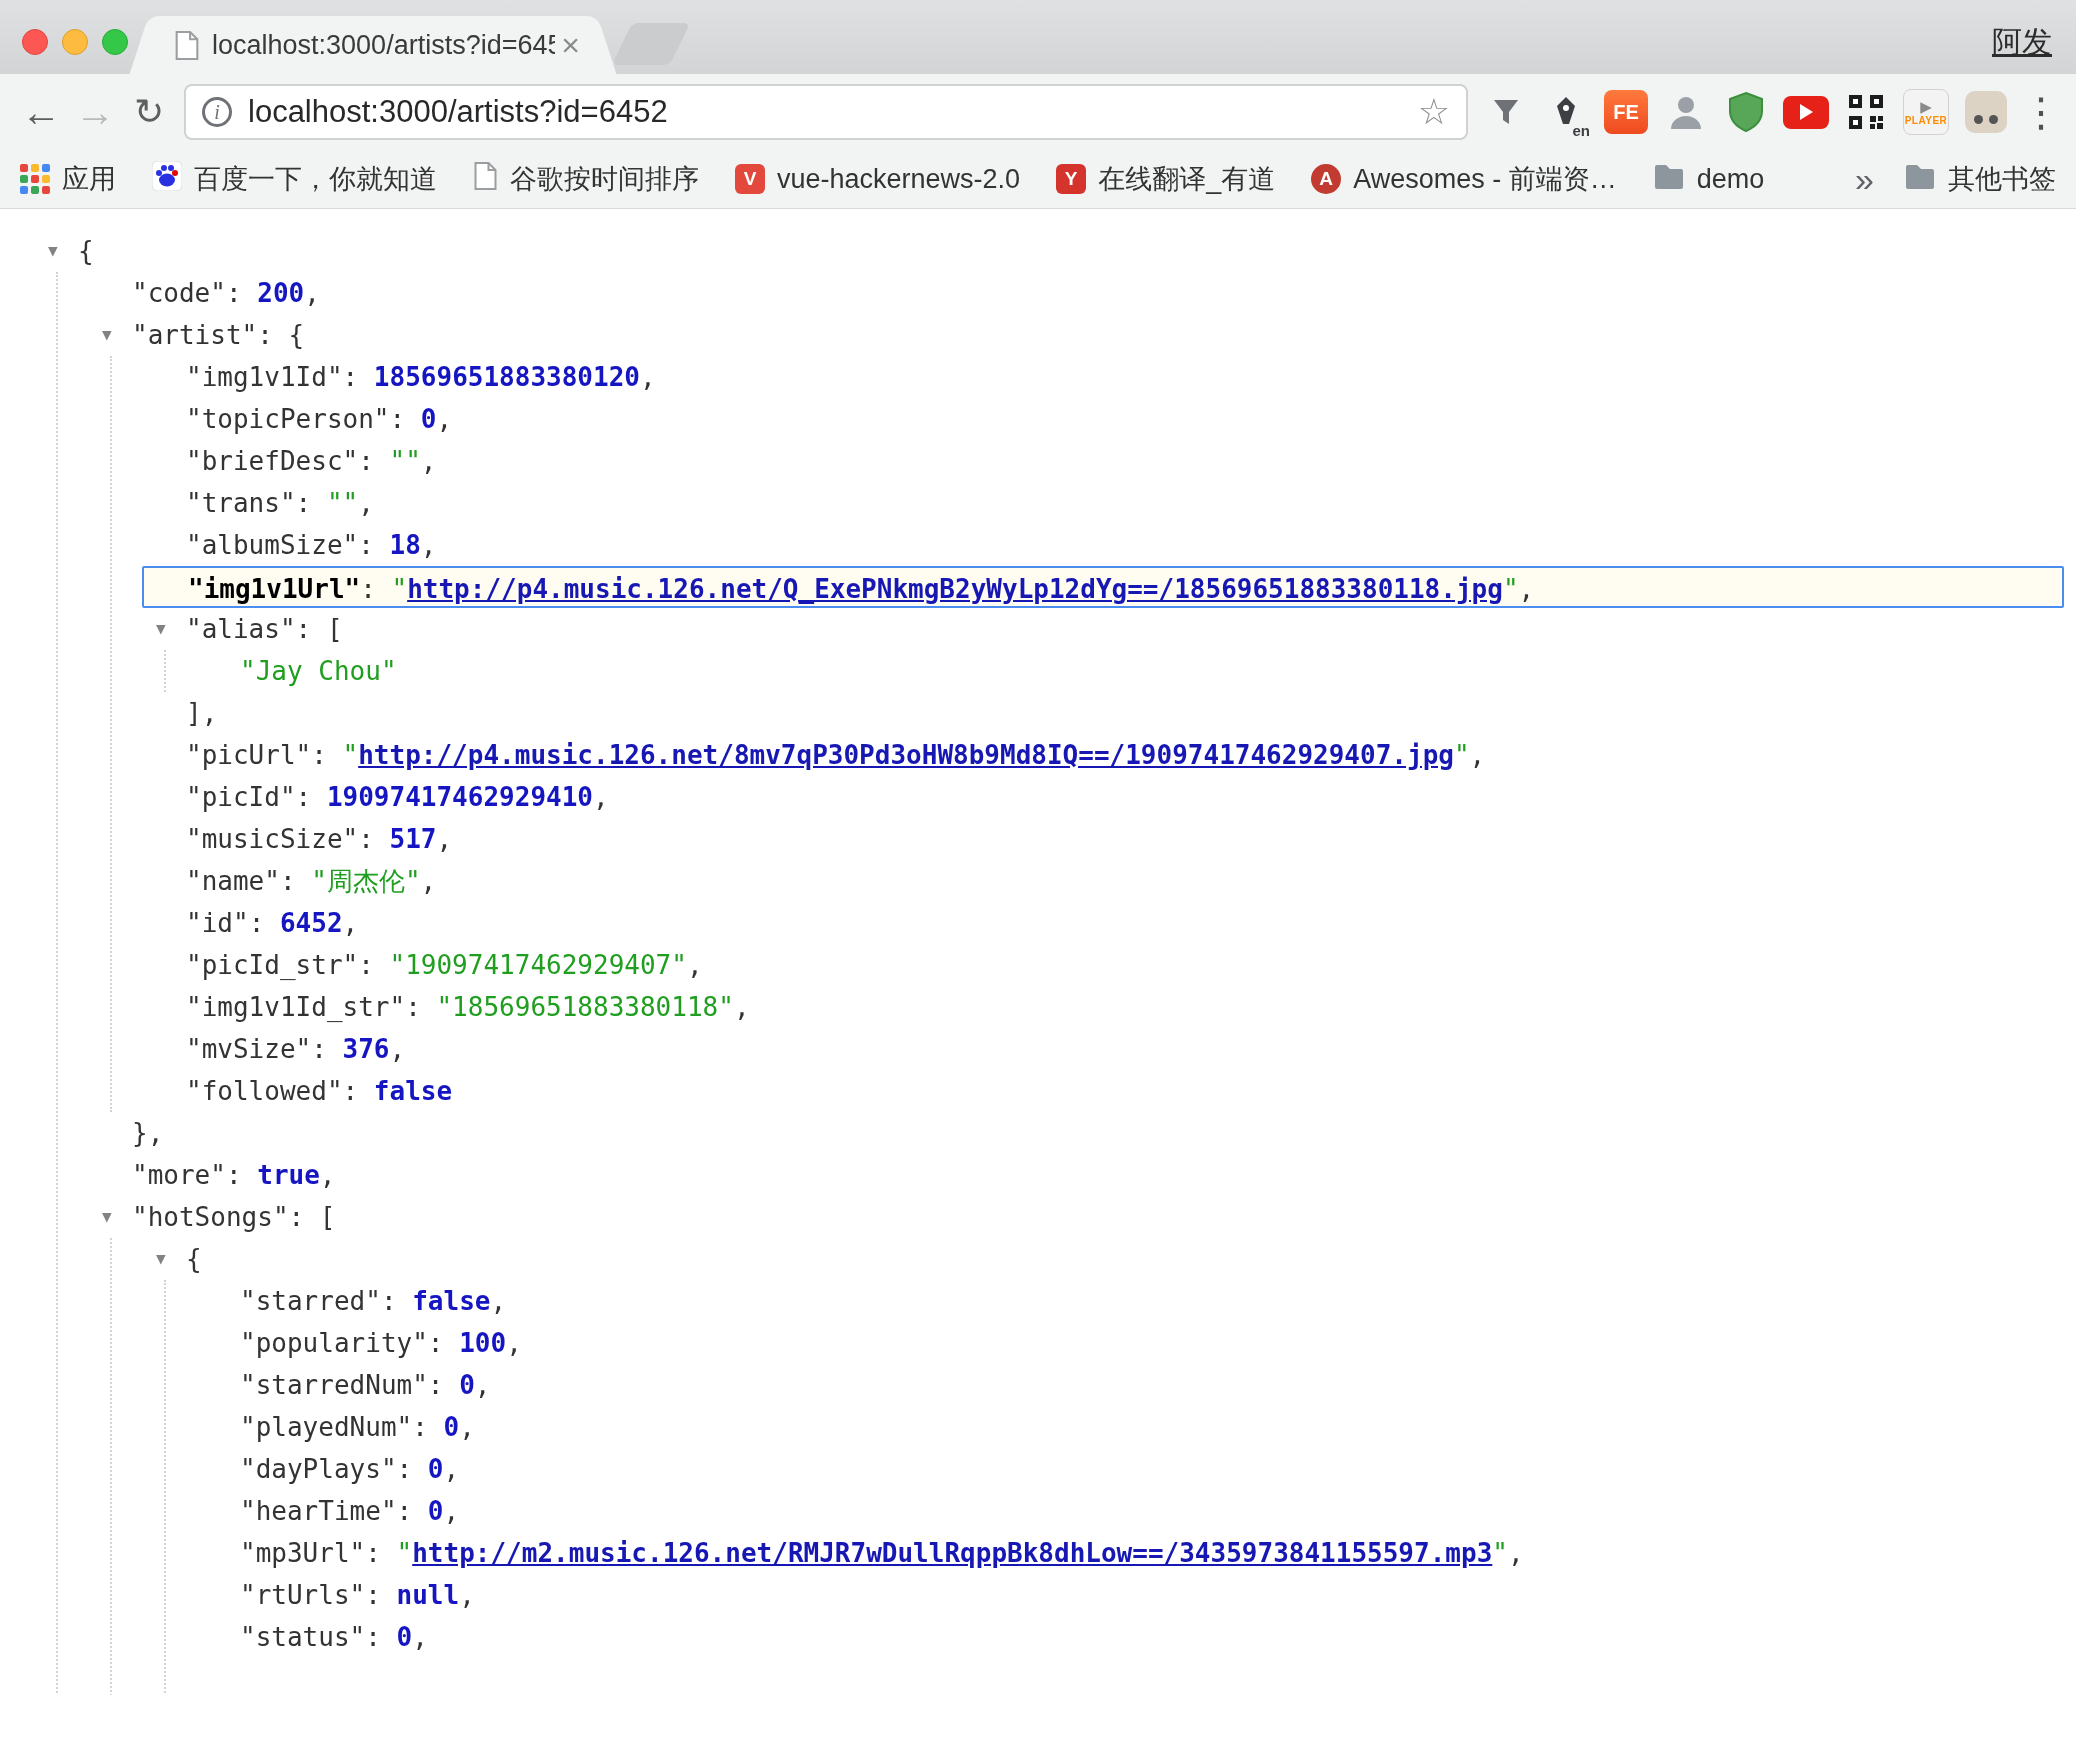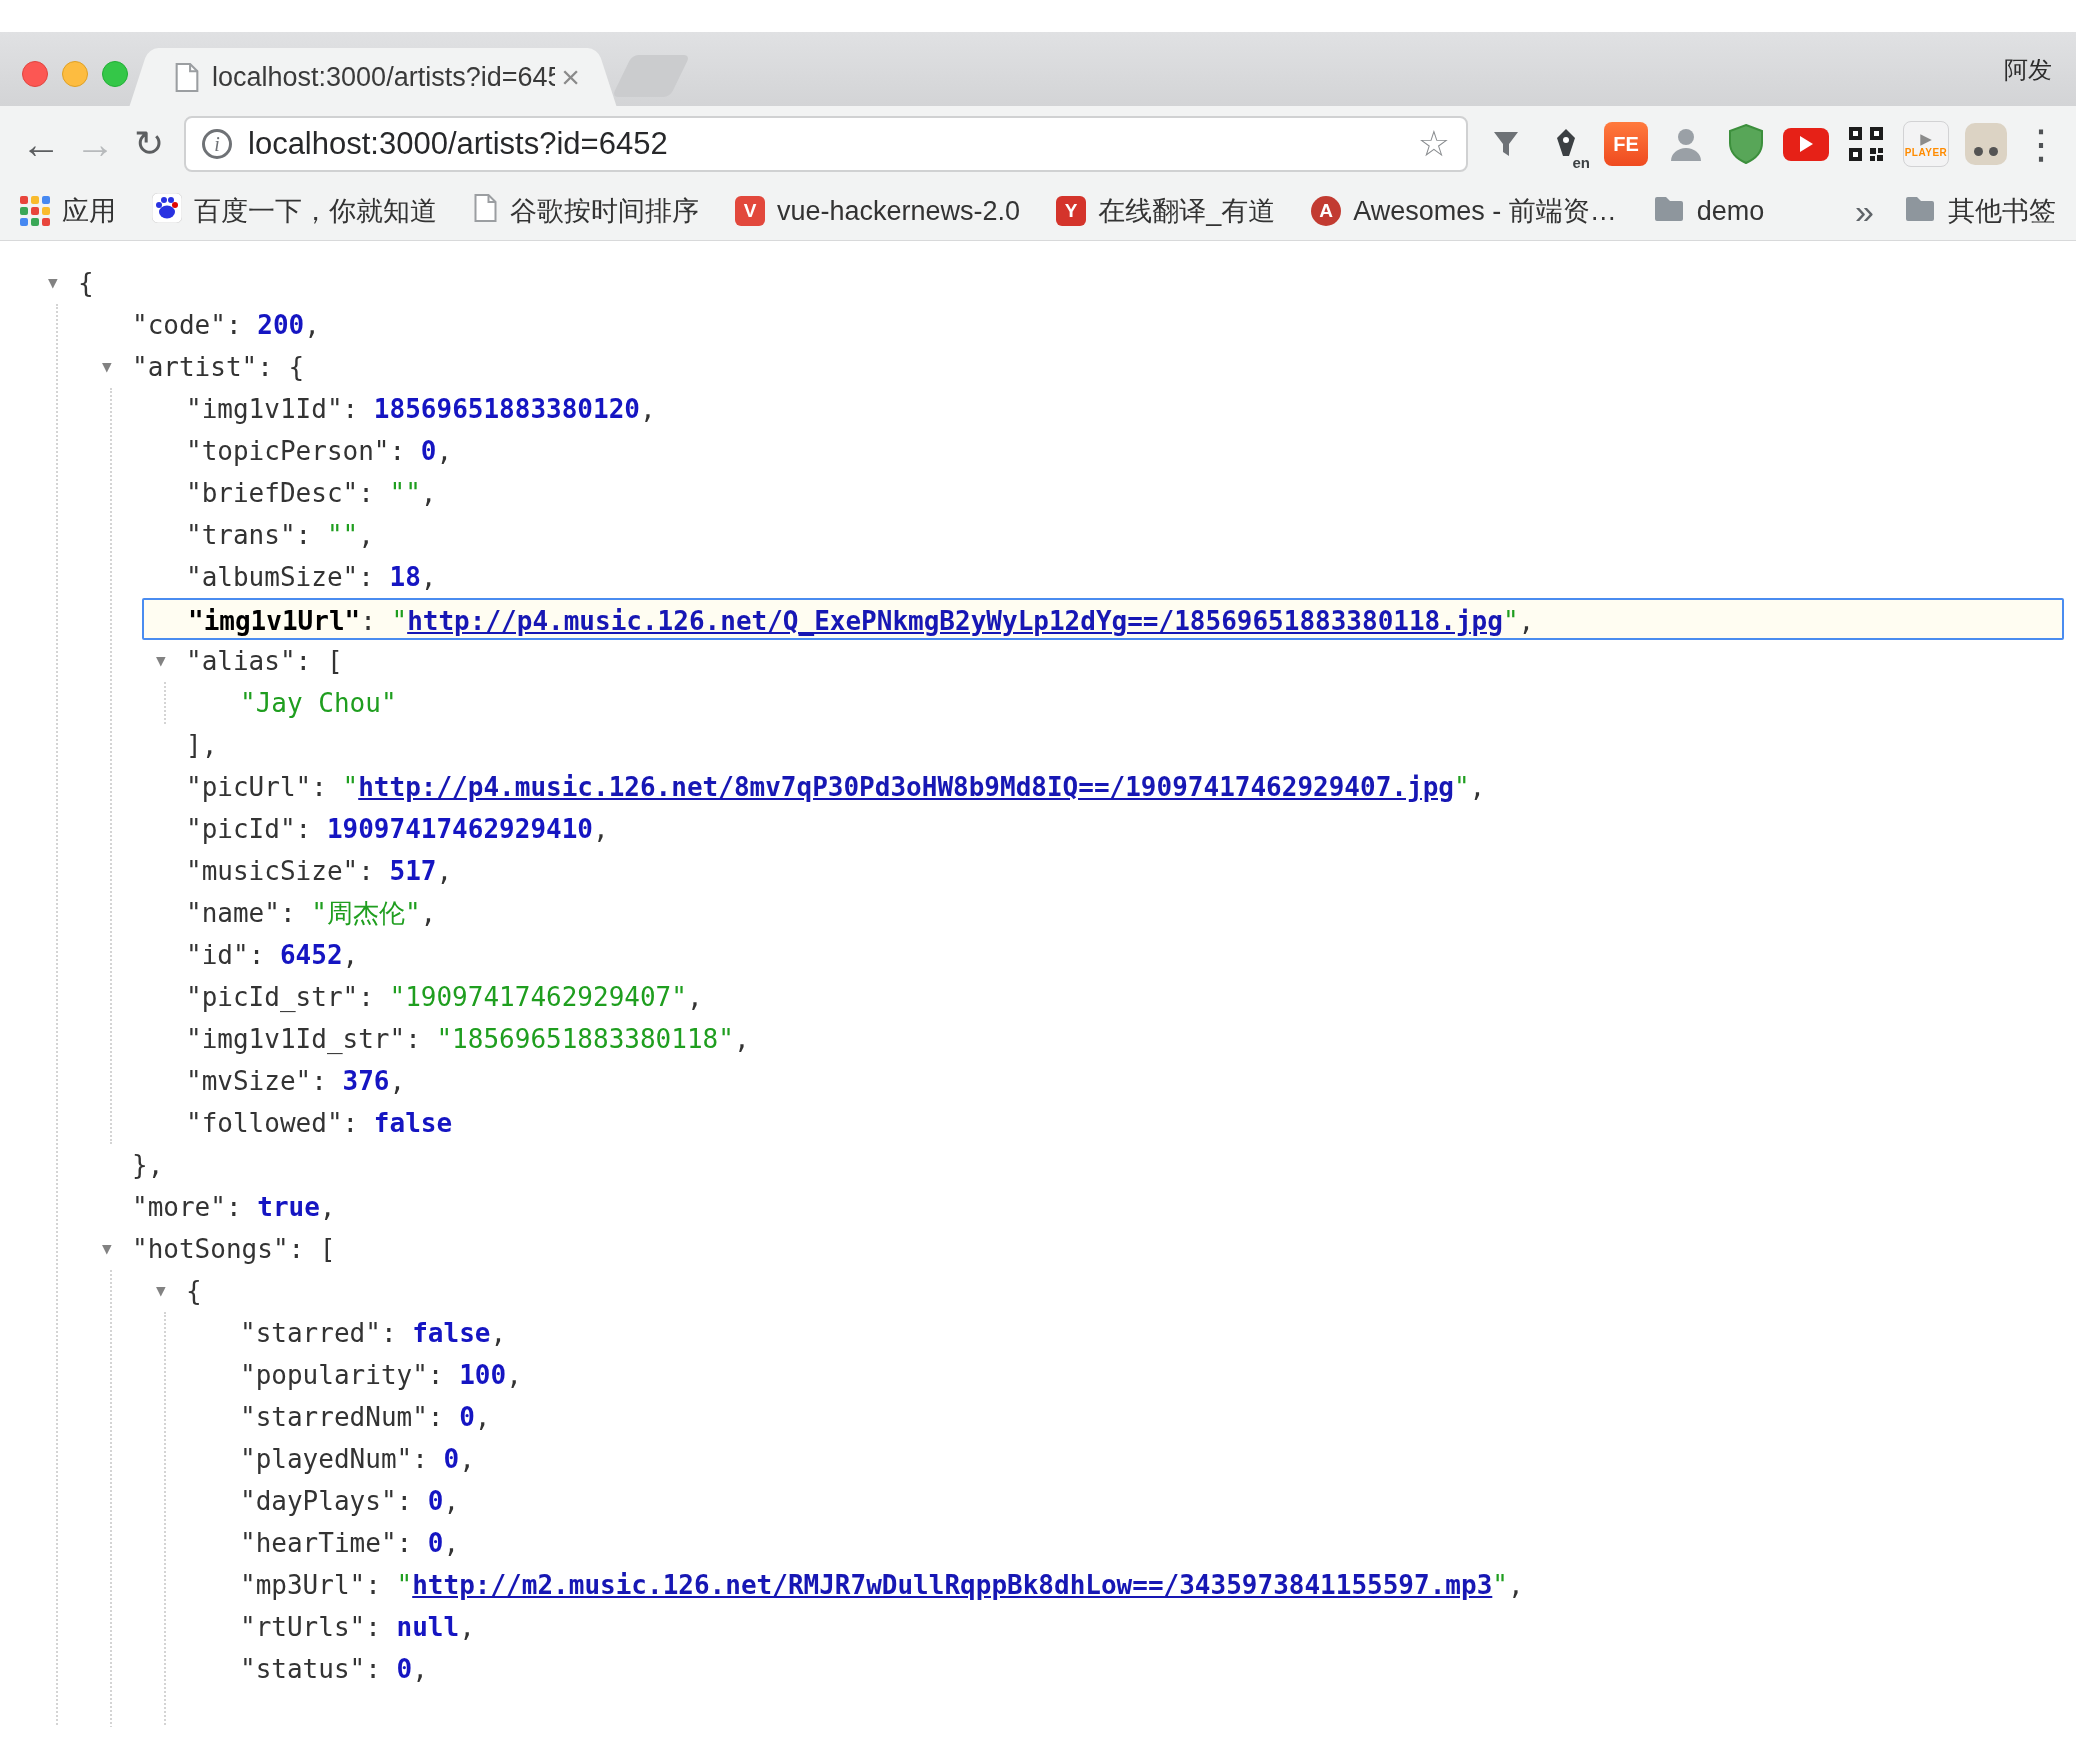--- a/index.html
+++ b/index.html
@@ -3,37 +3,37 @@
 <meta charset="utf-8">
 <style>
   * { box-sizing: border-box; }
   html,body { margin:0; padding:0; }
   body {
     width:2076px; height:1754px; overflow:hidden; position:relative;
     font-family:"Liberation Sans", sans-serif; background:#ffffff;
   }
 
   
-  .tabbar { height:74px; background:linear-gradient(#e0e1e3,#d3d4d6); position:relative;margin-top:32px; }
+  .tabbar { height:74px; background:linear-gradient(#e0e1e3,#d3d4d6); position:relative; }
   .traffic { position:absolute; left:22px; top:29px; display:flex; gap:14px; }
   .light { width:26px; height:26px; border-radius:50%; }
   .light.red    { background:#fc5753; border:1px solid #e0443e; }
   .light.yellow { background:#fdbc40; border:1px solid #dfa023; }
   .light.green  { background:#34c748; border:1px solid #1faf34; }
   .tab { position:absolute; left:152px; bottom:0; width:442px; height:58px; background:#f2f3f3;
          border-radius:12px 12px 0 0; display:flex; align-items:center; padding:0 14px 0 22px; z-index:2; }
   .tab::before,.tab::after { content:""; position:absolute; bottom:0; width:26px; height:100%; background:#f2f3f3; }
   .tab::before { left:-13px; transform:skewX(-18deg); border-top-left-radius:10px; }
   .tab::after  { right:-13px; transform:skewX(18deg); border-top-right-radius:10px; }
   .tab-favicon { margin-right:12px; display:flex; }
   .tab-title { font-size:27px; color:#3a3a3a; flex:1; white-space:nowrap; overflow:hidden; }
   .tab-close { font-size:32px; color:#8a8a8a; margin-left:6px; line-height:1; }
   .newtab { position:absolute; left:622px; bottom:9px; width:58px; height:42px; background:#cbccce;
             transform:skewX(-26deg); border-radius:6px; }
-  .profile { position:absolute; right:24px; top:22px; font-size:24px; color:#2c2c2c; }
+  .profile { position:absolute; right:24px; top:22px; font-size:30px; color:#2c2c2c;text-decoration:underline; }
 
   
   .toolbar { height:76px; background:#f2f3f3; display:flex; align-items:center; padding:0 14px; }
   .navbtn { width:54px; height:56px; display:flex; align-items:center; justify-content:center;
             font-size:40px; color:#5c5e60; border-radius:50%; }
   .navbtn.disabled { color:#b8babc; }
   .navbtn.reload { font-size:36px; }
   .urlbar { flex:1; height:56px; margin:0 12px 0 8px; background:#fff; border:2px solid #d0d1d2;
             border-radius:8px; display:flex; align-items:center; padding:0 16px; }
   .info-badge { width:30px; height:30px; border:3px solid #6f7276; border-radius:50%; color:#6f7276;

